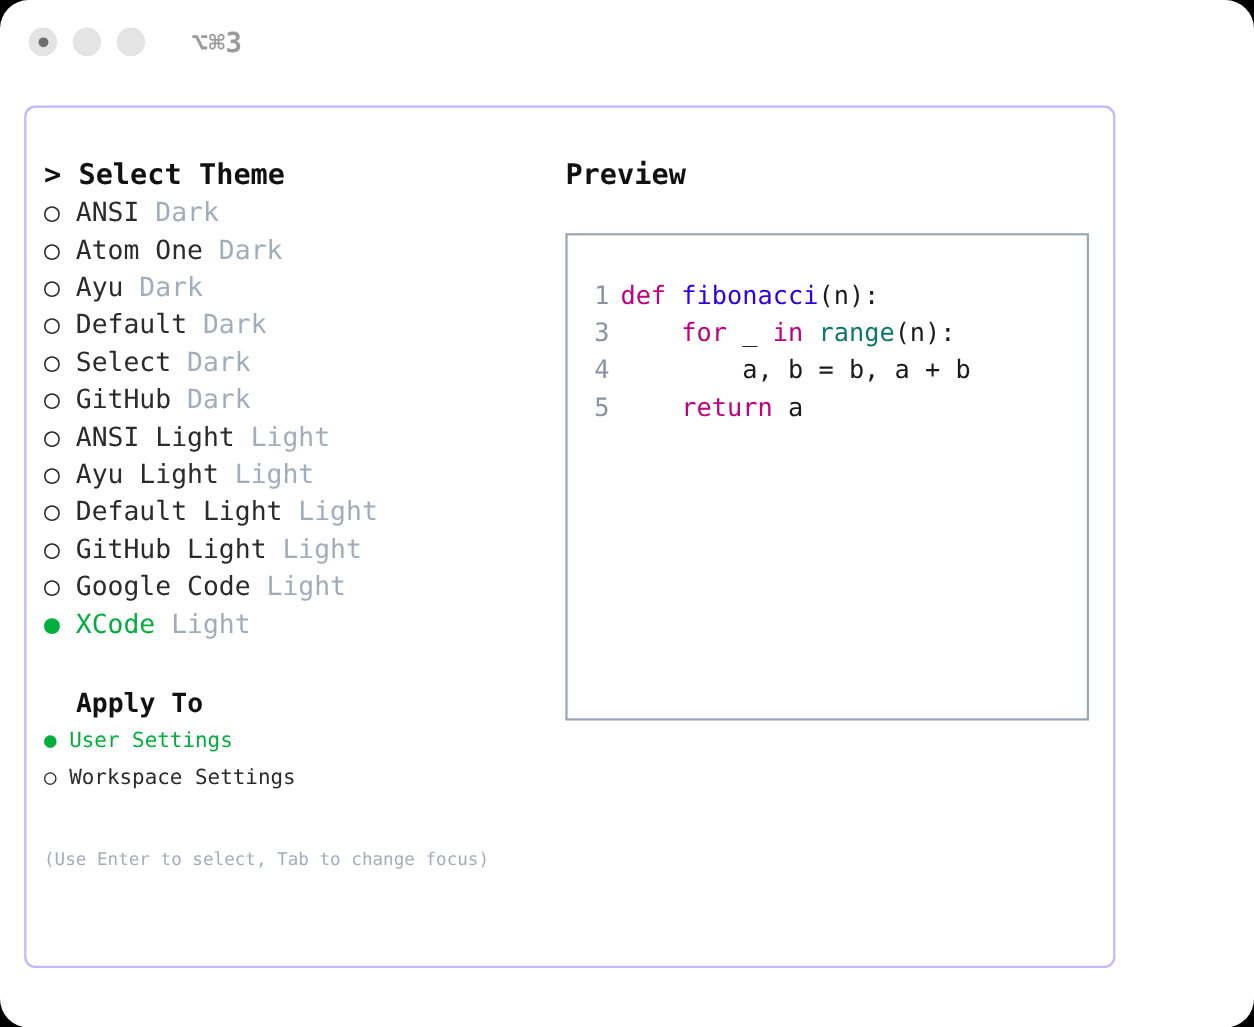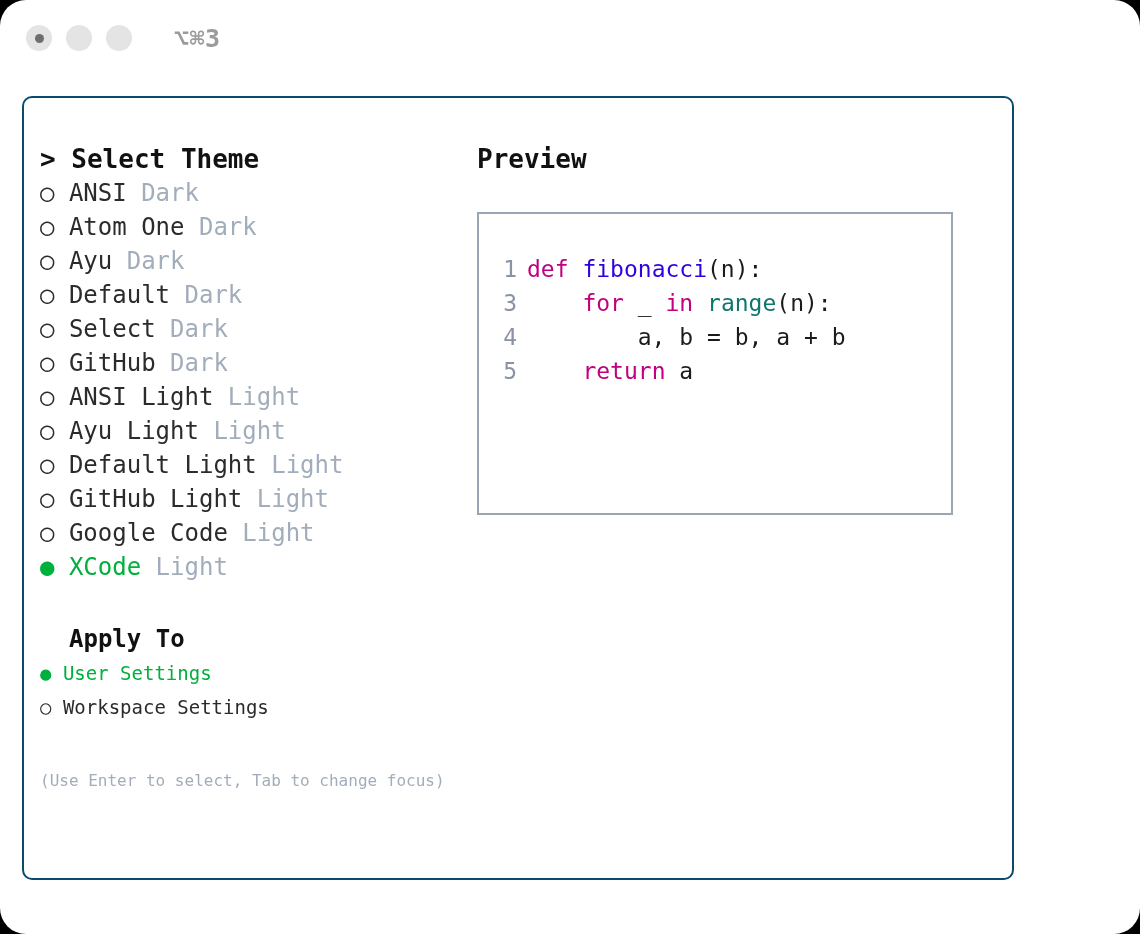--- a/index.html
+++ b/index.html
@@ -62,21 +62,21 @@
     line-height: 1;
   }
 
   
   #window-card {
     position: absolute;
     left: 22px;
     top: 96px;
     width: 992px;
     height: 784px;
-    border: 2px solid #0c4a6e;
+    border: 2px solid #c4b5fd;
     border-radius: 10px;
     background: #ffffff;
     box-sizing: border-box;
   }
 
   
   #left-pane {
     position: absolute;
     left: 16px;
     top: 44px;
@@ -125,35 +125,35 @@
     font-size: 16px;
     line-height: 34px;
     color: #a2adbb;
     width: 420px;
     white-space: pre-wrap;
   }
 
   
   #right-pane {
     position: absolute;
-    left: 453px;
+    left: 490px;
     top: 44px;
     width: 490px;
   }
   #preview-header {
     font-size: 26px;
     font-weight: bold;
     color: #111111;
     line-height: 34px;
     white-space: pre;
   }
   #preview-box {
     margin-top: 36px;
     width: 476px;
-    height: 303px;
+    height: 443px;
     border: 2px solid #9aa5b5;
     background: #ffffff;
     box-sizing: border-box;
     padding: 38px 0 0 14px;
   }
   .code-line {
     font-size: 23px;
     line-height: 34px;
     white-space: pre;
   }

